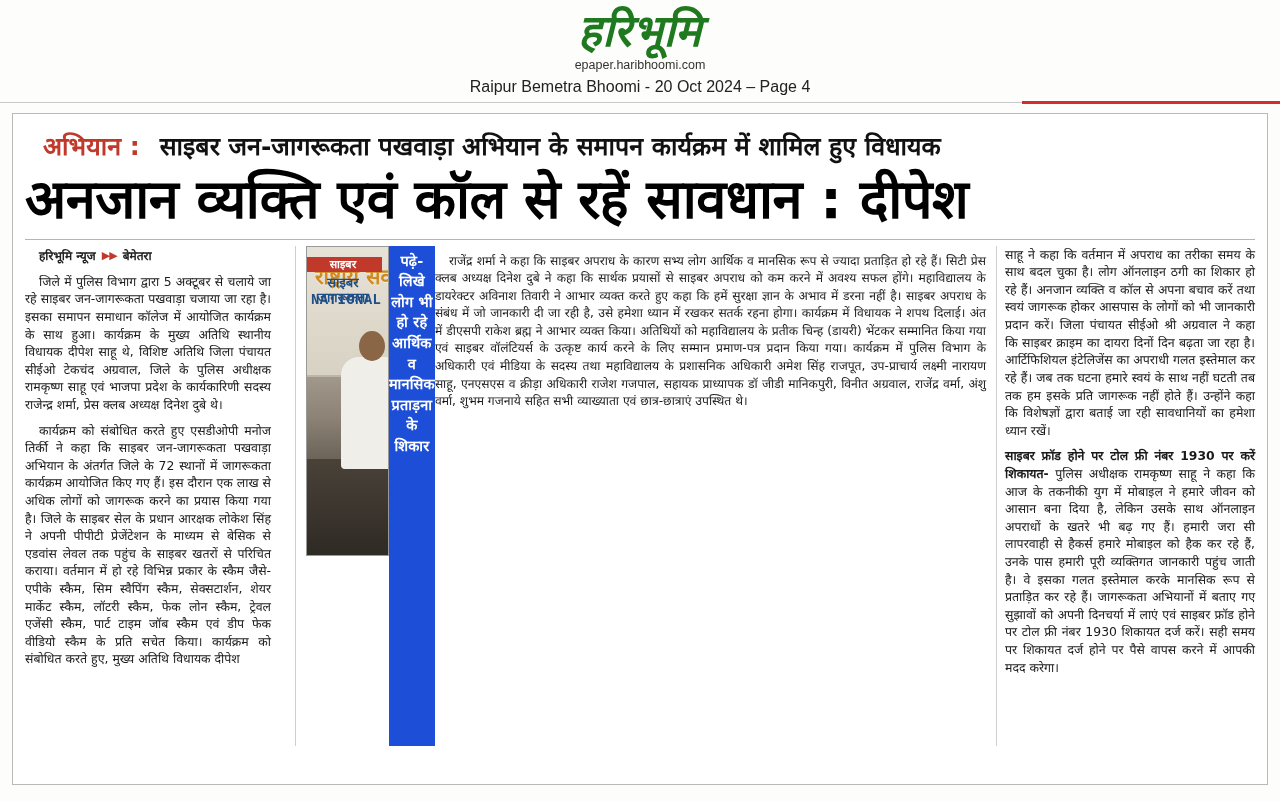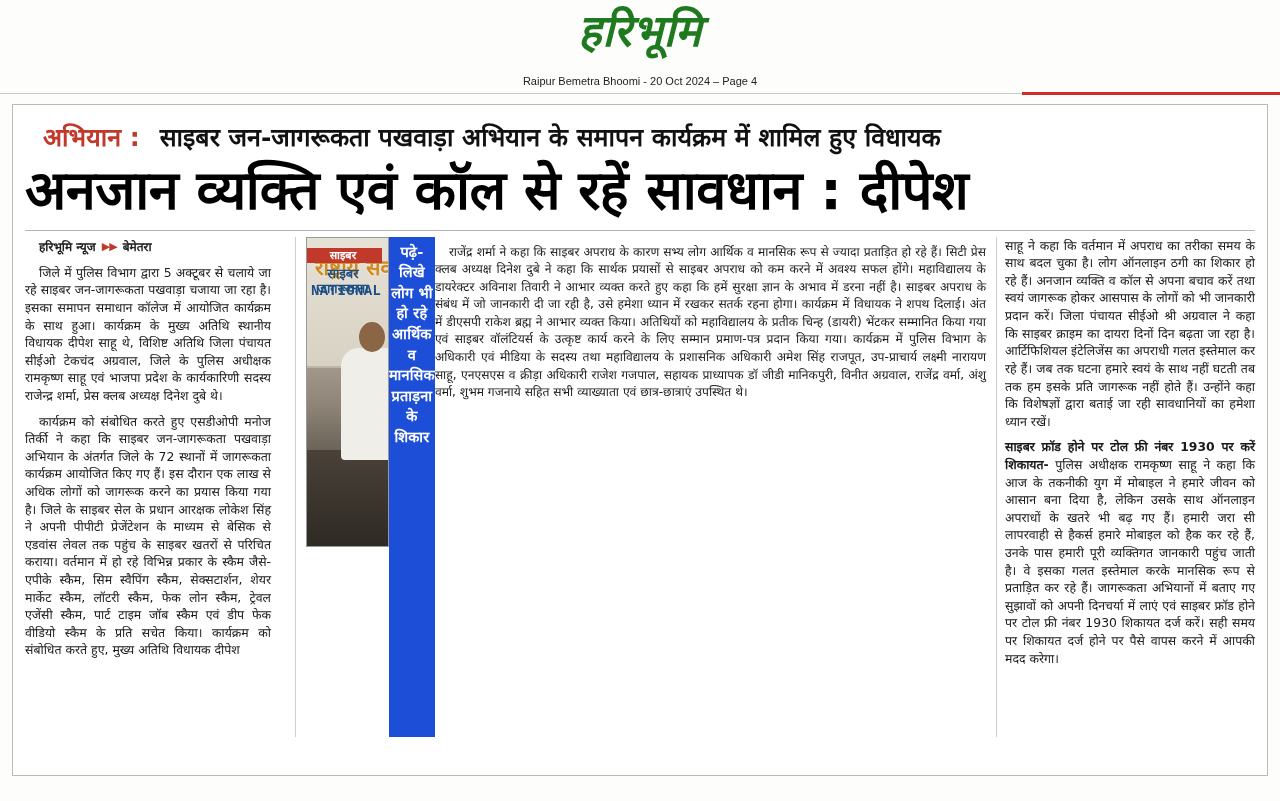--- a/index.html
+++ b/index.html
@@ -34,23 +34,23 @@
     letter-spacing: 0.5px;
     line-height: 1.05;
     font-style: italic;
   }
   .site-url {
     font-size: 12.5px;
     color: #333;
     margin-top: 4px;
   }
   .edition-line {
-    font-size: 11px;
+    font-size: 16px;
     color: #222;
-    margin-top: 21px;
+    margin-top: 6px;
     margin-bottom: 6px;
   }
   .masthead-rule {
     position: relative;
     height: 1px;
     background: #c9c9c9;
     margin-top: 6px;
   }
   .masthead-rule .accent {
     position: absolute;
@@ -299,20 +299,21 @@
     height: 18px;
   }
 </style>
 </head>
 <body>
 
 <div class="page">
 
   <div class="masthead">
     <div class="logo">हरिभूमि</div>
+    <div class="site-url">epaper.haribhoomi.com</div>
     <div class="edition-line">Raipur Bemetra Bhoomi - 20 Oct 2024 – Page 4</div>
     <div class="masthead-rule">
       <div class="accent"></div>
     </div>
   </div>
 
   <div class="article">
 
     <div class="kicker-row">
       <div class="kicker-label">अभियान :</div>

